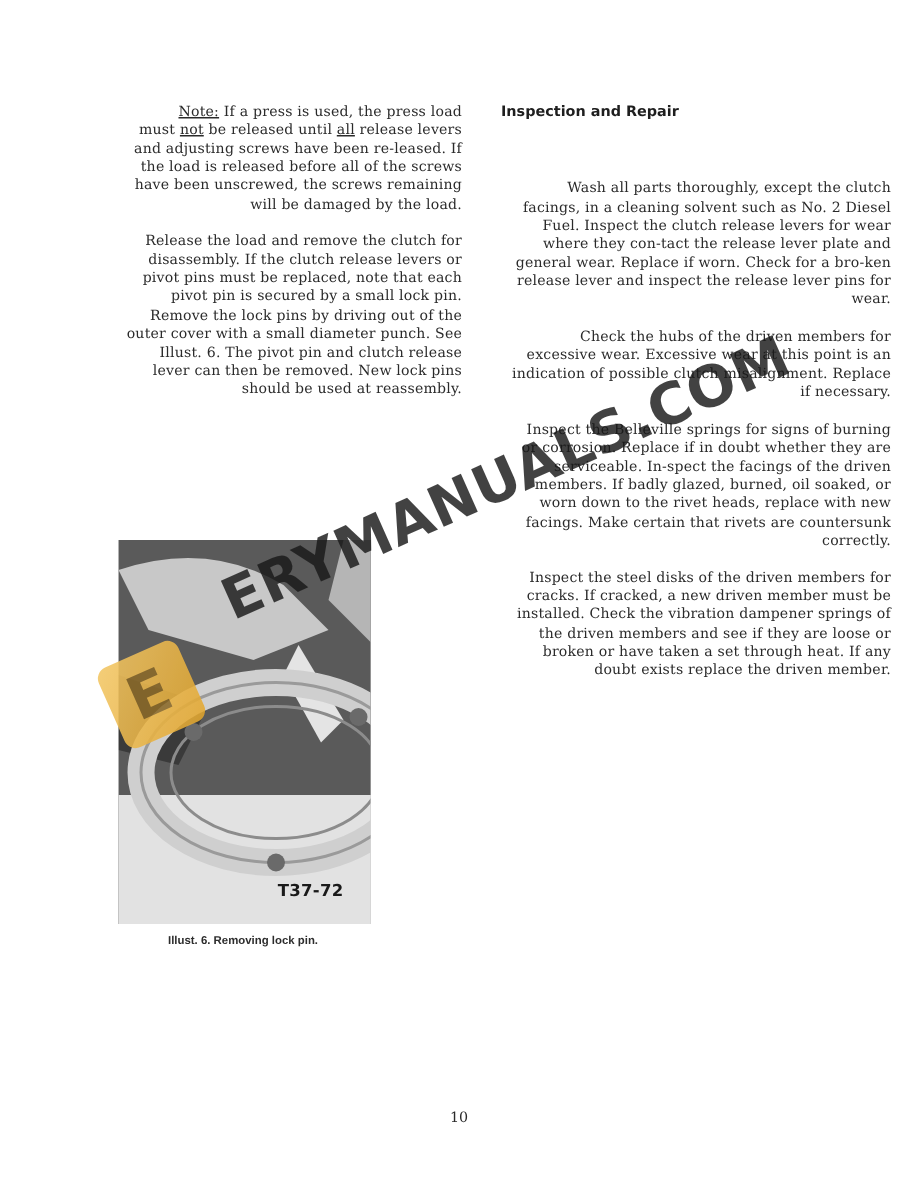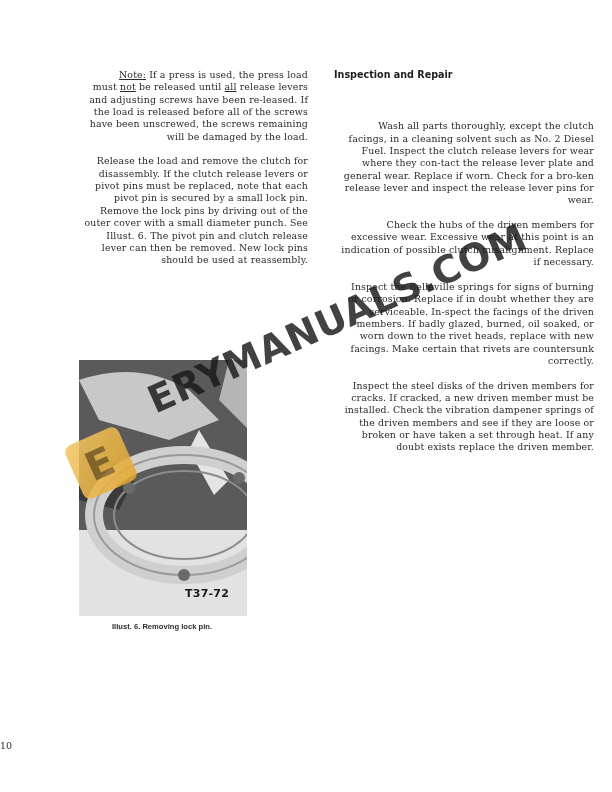--- a/index.html
+++ b/index.html
@@ -13,21 +13,21 @@
   .heading { font-family:"DejaVu Sans","Liberation Sans",sans-serif; font-weight:bold;
              font-size:9.6px; margin:0 0 39px 0; color:#1e1e1e; letter-spacing:0; }
   .figure { position:absolute; left:79px; top:360px; width:168px; height:256px;
             background:#7a7a7a; overflow:hidden; }
   .fig-caption { position:absolute; left:80px; top:622px;
                  font-family:Liberation Sans, sans-serif; font-weight:bold;
                  font-size:7.6px; color:#2d2d2d;margin-left:32px; }
   .fig-code { position:absolute; right:18px; bottom:16px;
               font-family:"DejaVu Sans","Liberation Sans",sans-serif;
               font-size:11px; color:#1a1a1a; font-weight:bold; letter-spacing:0.2px; }
-  .page-number { position:absolute; left:0; width:612px; top:740px; 
+  .page-number { position:absolute; left:0; width:612px; top:740px; text-align:center;
                  font-size:9.5px; color:#2a2a2a; }
   .watermark { position:absolute; left:150px; top:380px; transform:rotate(-24deg);
                transform-origin:left center;
                font-family:"DejaVu Sans","Liberation Sans",sans-serif; font-weight:bold;
                font-size:38px; letter-spacing:0.5px; color:rgba(25,25,25,0.82);
                white-space:nowrap; pointer-events:none; }
   .wm-logo { position:absolute; left:72px; top:434px; width:58px; height:58px;
              transform:rotate(-24deg); border-radius:8px;
              background:linear-gradient(135deg,#f3c766,#e3a72f); opacity:0.88; }
   .wm-logo span { position:absolute; left:14px; top:6px; font-family:"DejaVu Sans",sans-serif;

